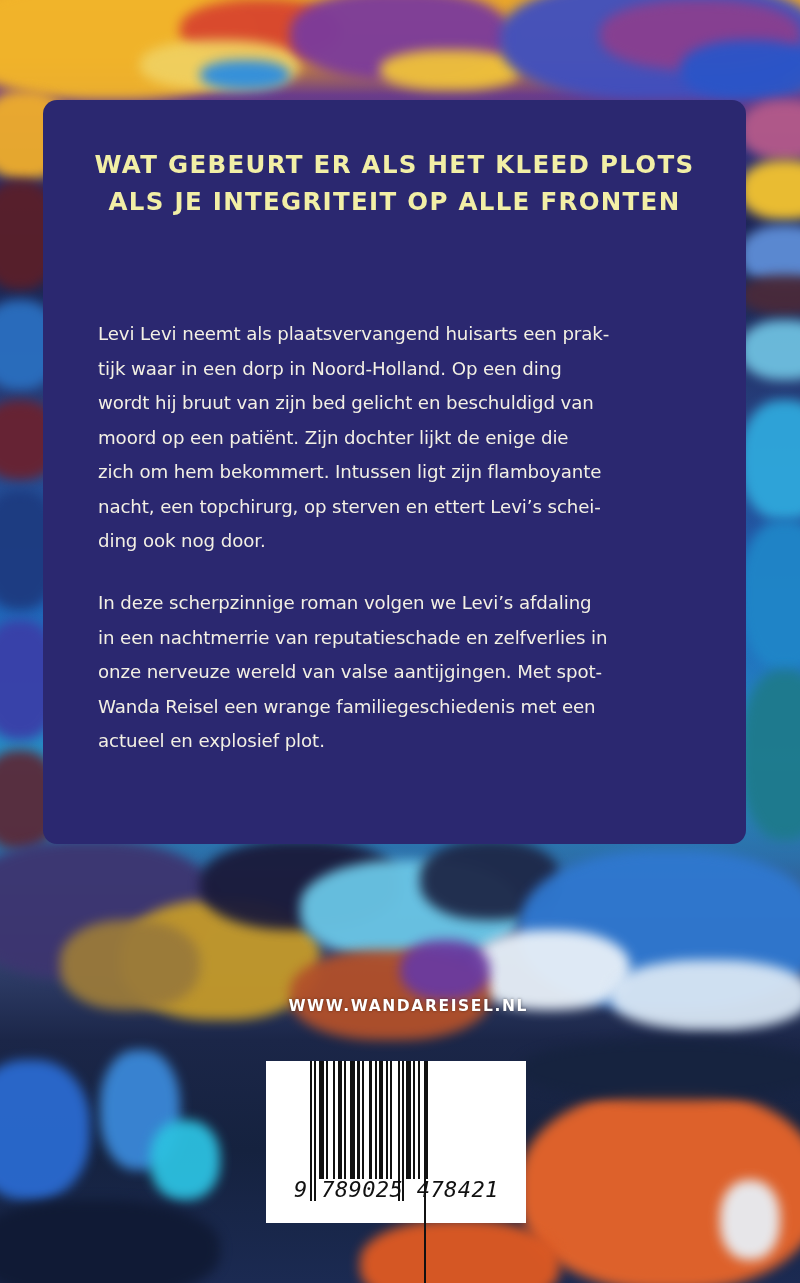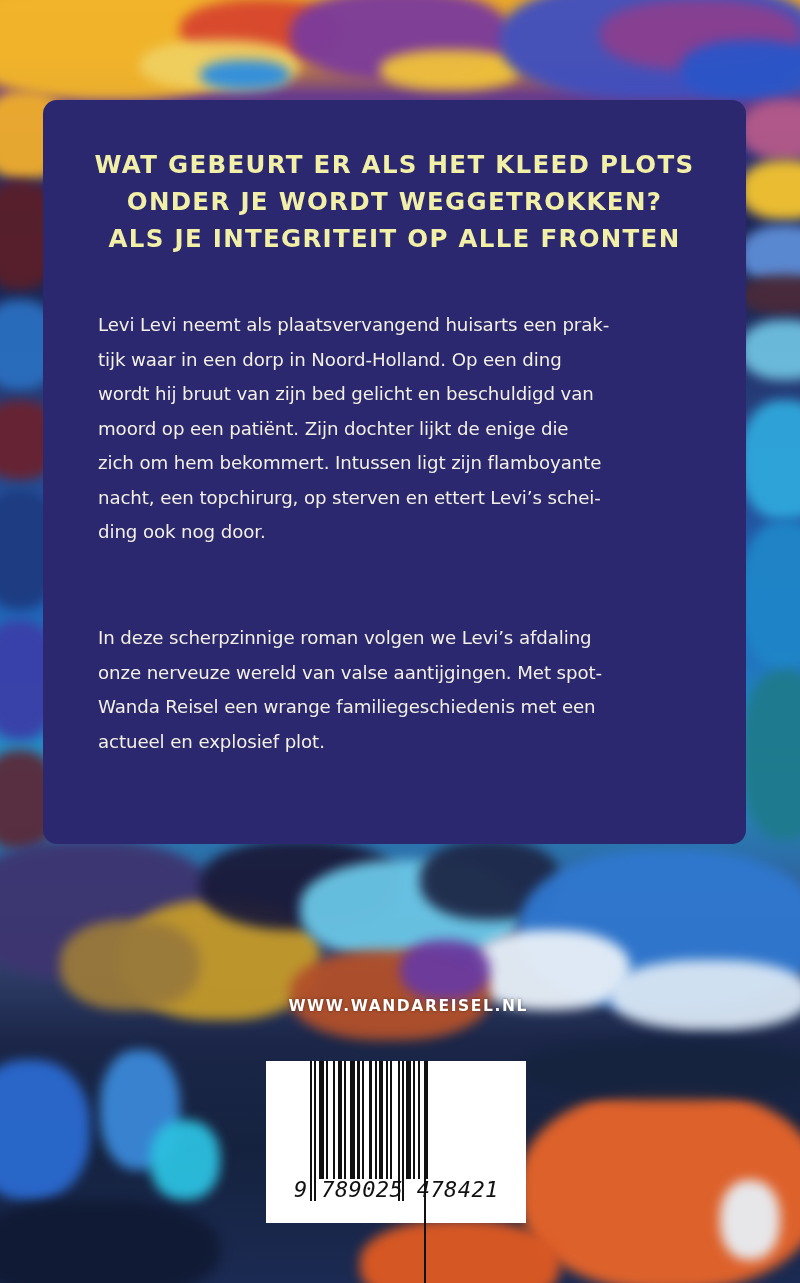--- a/index.html
+++ b/index.html
@@ -67,22 +67,22 @@
       color: #f3f0e4;
       font-family: "DejaVu Sans", sans-serif;
       font-size: 18.2px;
       line-height: 34.5px;
       letter-spacing: -0.1px;
     }
     .body-para span {
       display: block;
       white-space: nowrap;
     }
-    .para-1 { top: 208px; }
-    .para-2 { top: 521px; }
+    .para-1 { top: 217px; }
+    .para-2 { top: 486px; }
 
     .urls {
       position: absolute;
       left: 266px;
       top: 995px;
       width: 262px;
       text-align: right;
       color: #ffffff;
       font-family: "DejaVu Sans", sans-serif;
       font-weight: bold;
@@ -189,36 +189,36 @@
   <div class="stroke" style="left:-30px;top:1200px;width:250px;height:100px;background:#101a34;"></div>
   <div class="stroke" style="left:520px;top:1090px;width:300px;height:200px;background:#e8652a;"></div>
   <div class="stroke" style="left:360px;top:1220px;width:200px;height:90px;background:#e05a22;"></div>
   <div class="stroke" style="left:520px;top:1040px;width:300px;height:60px;background:#16233f;"></div>
   <div class="stroke" style="left:720px;top:1180px;width:60px;height:80px;background:#e8eef4;"></div>
 </div>
 
 <section class="text-panel">
   <h1 class="headline">
     <span>WAT GEBEURT ER ALS HET KLEED PLOTS</span>
-    <span>ONDER JE WORDT WEGGETROKKEN?</span>
     <span>ALS JE INTEGRITEIT OP ALLE FRONTEN</span>
   </h1>
 
   <p class="body-para para-1">
     <span>Levi Levi neemt als plaatsvervangend huisarts een prak-</span>
     <span>tijk waar in een dorp in Noord-Holland. Op een ding</span>
     <span>wordt hij bruut van zijn bed gelicht en beschuldigd van</span>
     <span>moord op een patiënt. Zijn dochter lijkt de enige die</span>
     <span>zich om hem bekommert. Intussen ligt zijn flamboyante</span>
     <span>nacht, een topchirurg, op sterven en ettert Levi’s schei-</span>
     <span>ding ook nog door.</span>
   </p>
 
   <p class="body-para para-2">
     <span>In deze scherpzinnige roman volgen we Levi’s afdaling</span>
+    <span>in een nachtmerrie van reputatieschade en zelfverlies in</span>
     <span>onze nerveuze wereld van valse aantijgingen. Met spot-</span>
     <span>Wanda Reisel een wrange familiegeschiedenis met een</span>
     <span>actueel en explosief plot.</span>
   </p>
 </section>
 
 <div class="urls">
   <span>WWW.WANDAREISEL.NL</span>
 </div>
 

